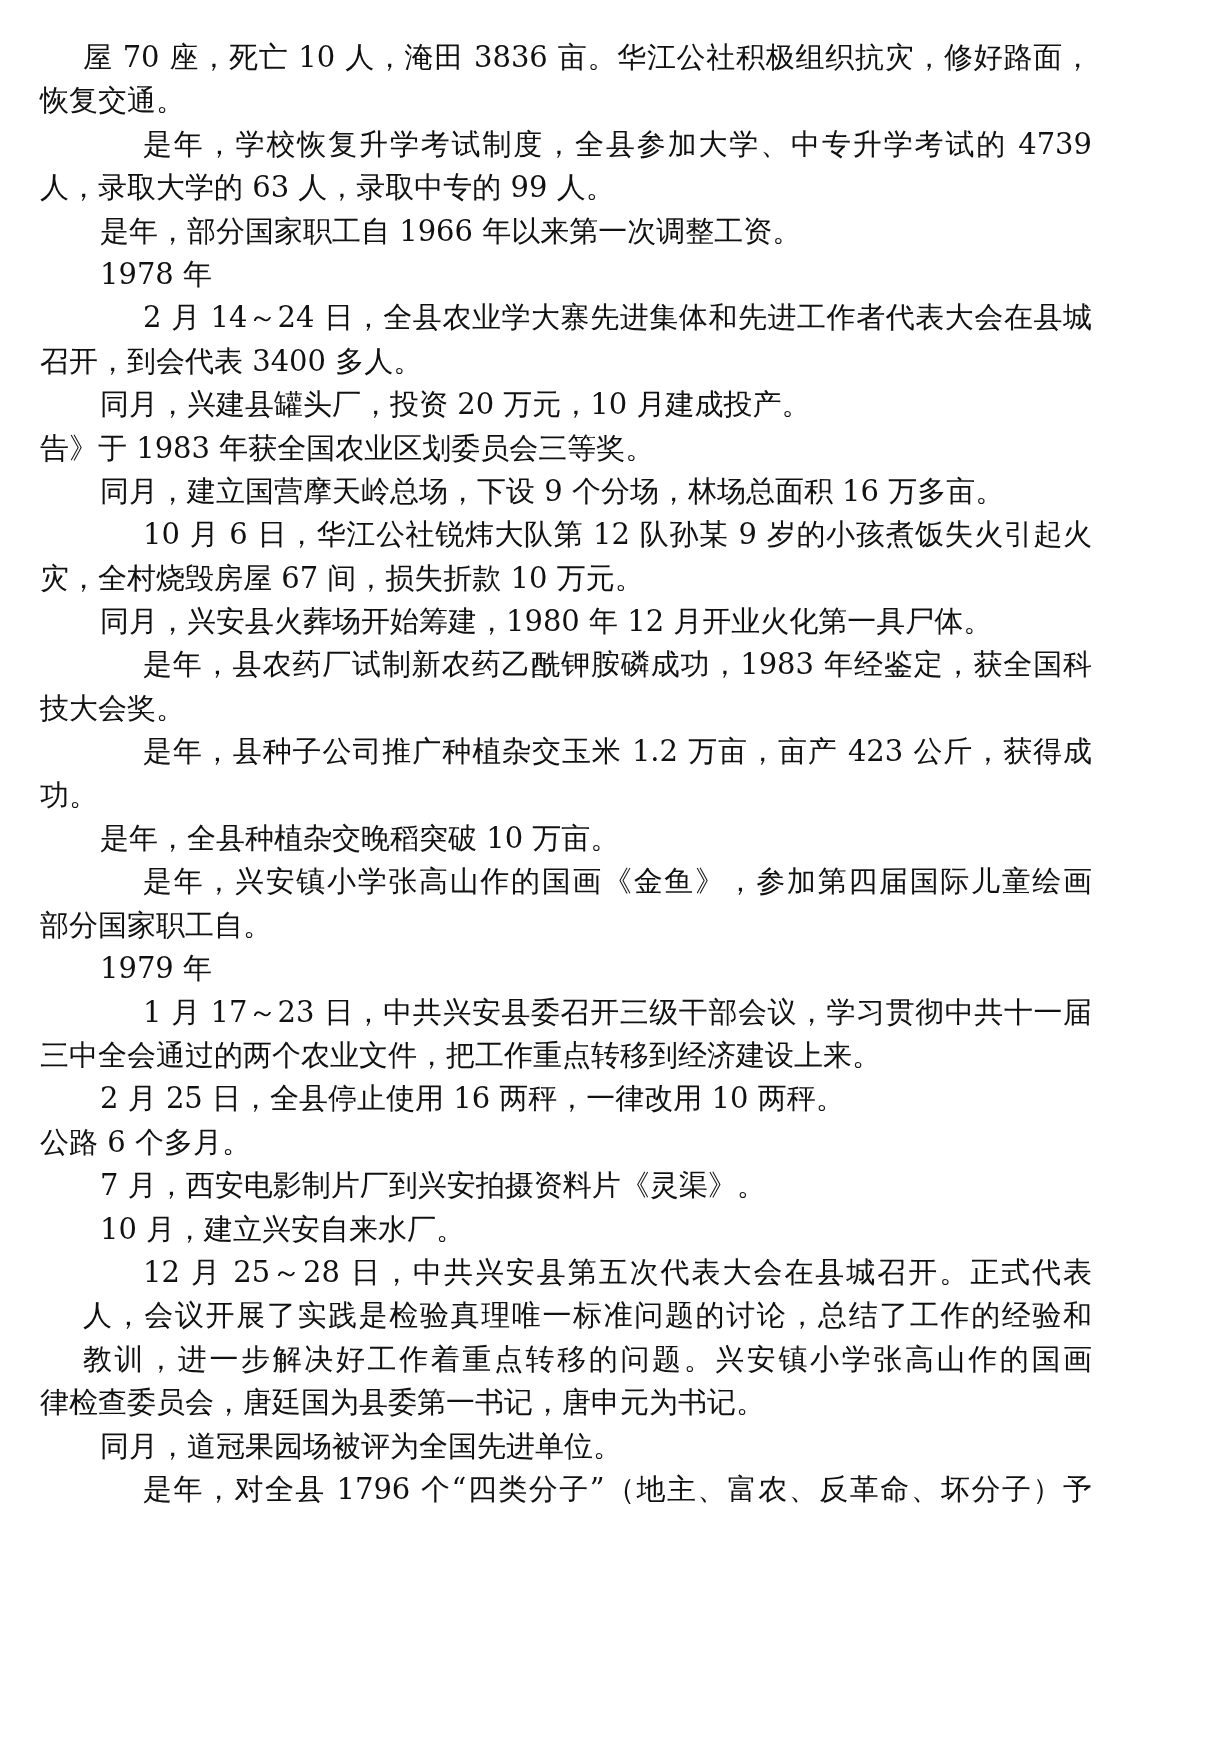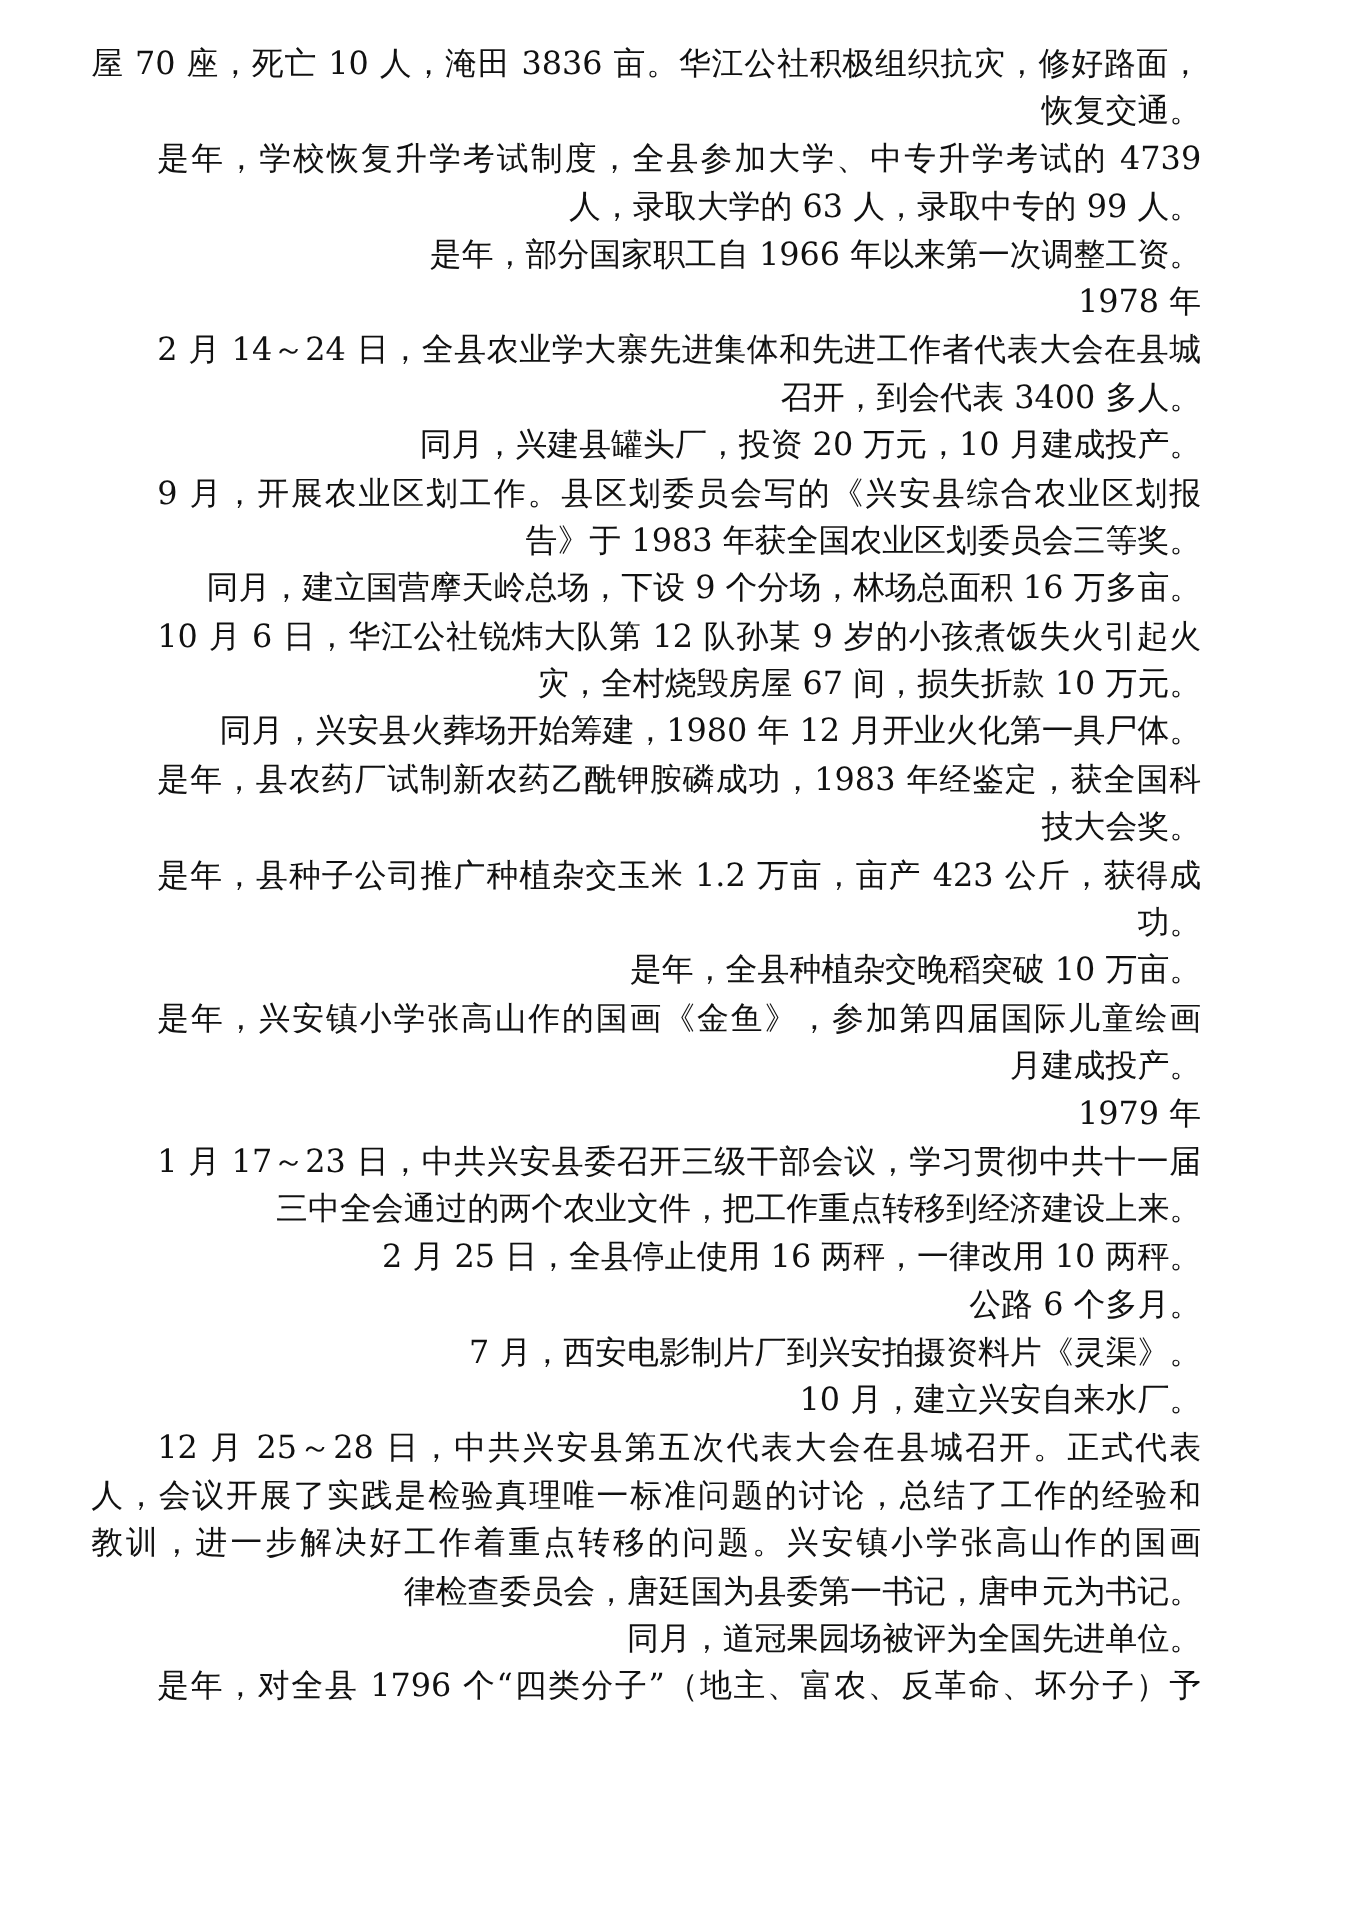--- a/index.html
+++ b/index.html
@@ -21,21 +21,20 @@
     top: 36px;
     width: 1052px;
   }
   .line {
     position: relative;
     height: 43.4px;
     line-height: 43.4px;
     font-size: 29px;
     white-space: nowrap;
     letter-spacing: 0;
-    text-align: right;
   }
   .line.indent { padding-left: 60px; }
   .line.justify {
     text-align: justify;
     text-align-last: justify;
     white-space: normal;
     overflow: hidden;
     margin-left: 43px;
   }
   .line.heading {
@@ -48,33 +47,32 @@
 <div class="page" id="page">
     <div class="line justify">屋 70 座，死亡 10 人，淹田 3836 亩。华江公社积极组织抗灾，修好路面，</div>
     <div class="line">恢复交通。</div>
     <div class="line indent justify">是年，学校恢复升学考试制度，全县参加大学、中专升学考试的 4739</div>
     <div class="line">人，录取大学的 63 人，录取中专的 99 人。</div>
     <div class="line indent">是年，部分国家职工自 1966 年以来第一次调整工资。</div>
     <div class="line indent heading">1978 年</div>
     <div class="line indent justify">2 月 14～24 日，全县农业学大寨先进集体和先进工作者代表大会在县城</div>
     <div class="line">召开，到会代表 3400 多人。</div>
     <div class="line indent">同月，兴建县罐头厂，投资 20 万元，10 月建成投产。</div>
-    <div class="line indent justify">9 月，开展农业区划工作。县区划委员会写的《兴安县综合农业区划报</div>
     <div class="line">告》于 1983 年获全国农业区划委员会三等奖。</div>
     <div class="line indent">同月，建立国营摩天岭总场，下设 9 个分场，林场总面积 16 万多亩。</div>
     <div class="line indent justify">10 月 6 日，华江公社锐炜大队第 12 队孙某 9 岁的小孩煮饭失火引起火</div>
     <div class="line">灾，全村烧毁房屋 67 间，损失折款 10 万元。</div>
     <div class="line indent">同月，兴安县火葬场开始筹建，1980 年 12 月开业火化第一具尸体。</div>
     <div class="line indent justify">是年，县农药厂试制新农药乙酰钾胺磷成功，1983 年经鉴定，获全国科</div>
     <div class="line">技大会奖。</div>
     <div class="line indent justify">是年，县种子公司推广种植杂交玉米 1.2 万亩，亩产 423 公斤，获得成</div>
     <div class="line">功。</div>
     <div class="line indent">是年，全县种植杂交晚稻突破 10 万亩。</div>
     <div class="line indent justify">是年，兴安镇小学张高山作的国画《金鱼》，参加第四届国际儿童绘画</div>
-    <div class="line">月建成投产。</div>
+    <div class="line">部分国家职工自。</div>
     <div class="line indent heading">1979 年</div>
     <div class="line indent justify">1 月 17～23 日，中共兴安县委召开三级干部会议，学习贯彻中共十一届</div>
     <div class="line">三中全会通过的两个农业文件，把工作重点转移到经济建设上来。</div>
     <div class="line indent">2 月 25 日，全县停止使用 16 两秤，一律改用 10 两秤。</div>
     <div class="line">公路 6 个多月。</div>
     <div class="line indent">7 月，西安电影制片厂到兴安拍摄资料片《灵渠》。</div>
     <div class="line indent">10 月，建立兴安自来水厂。</div>
     <div class="line indent justify">12 月 25～28 日，中共兴安县第五次代表大会在县城召开。正式代表 587</div>
     <div class="line justify">人，会议开展了实践是检验真理唯一标准问题的讨论，总结了工作的经验和</div>
     <div class="line justify">教训，进一步解决好工作着重点转移的问题。兴安镇小学张高山作的国画</div>

